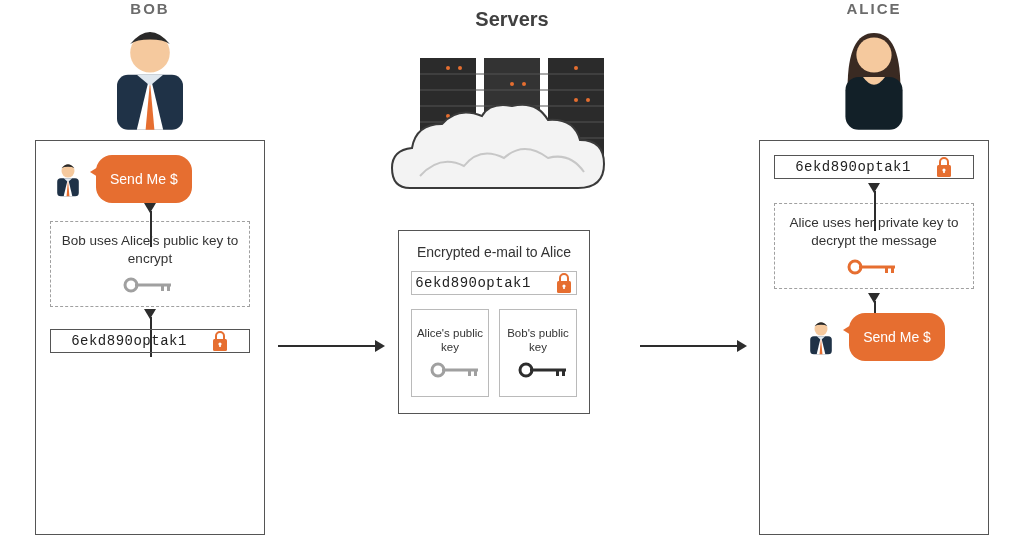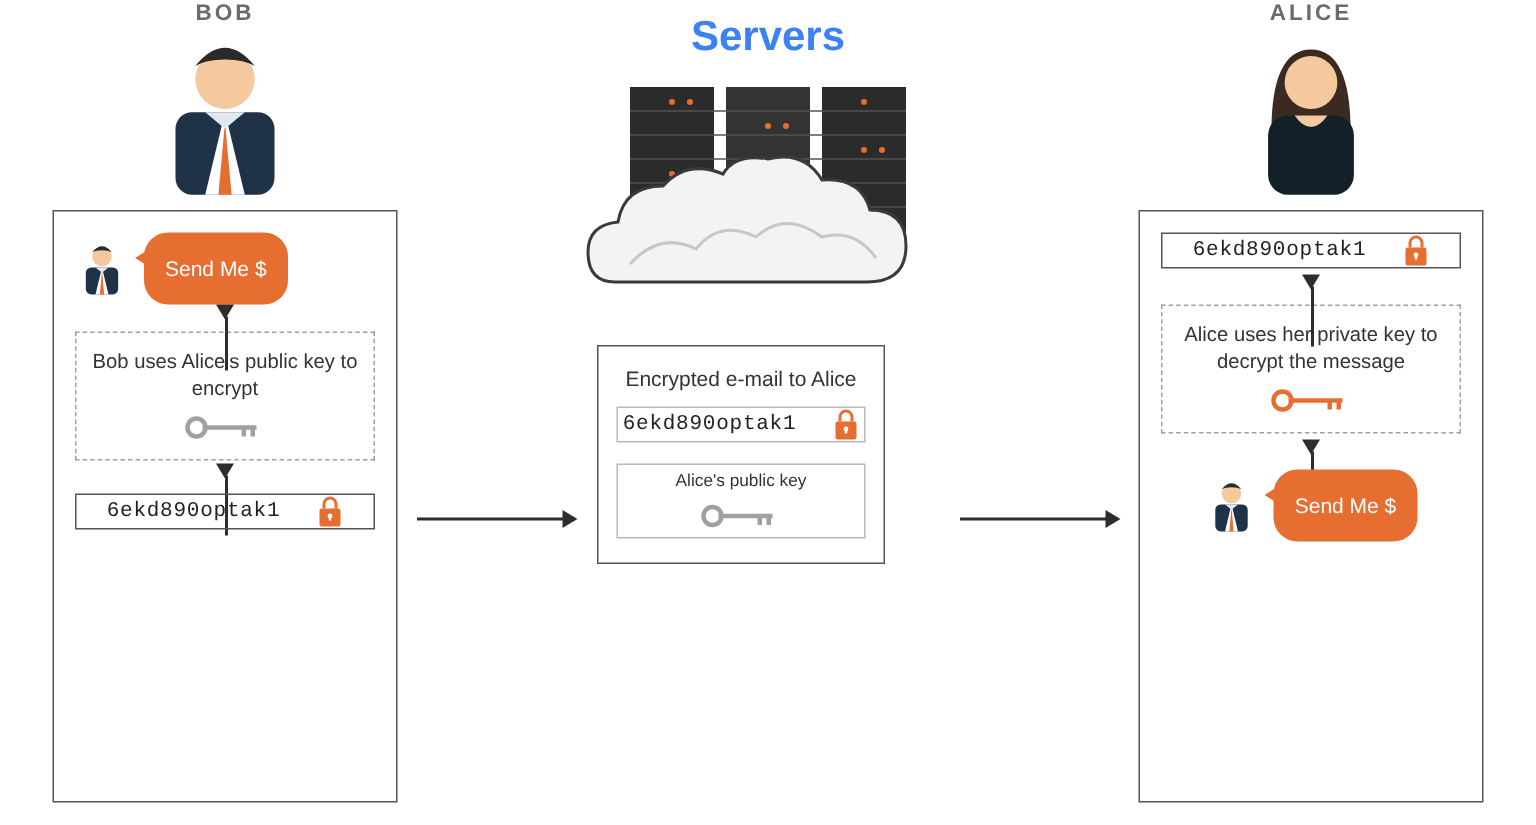--- a/index.html
+++ b/index.html
@@ -31,21 +31,21 @@
     width:200px;
     text-align:center;
     font-weight:700;
     letter-spacing:2px;
     color:#6b6b6b;
     font-size:15px;
   }
   #hdr-bob{left:50px}
   #hdr-servers{
     left:390px;width:244px;
-    font-size:28px;letter-spacing:0;color:#3b82f6;top:8px;font-weight:800;
+    font-size:20px;letter-spacing:0;color:#404040;top:8px;font-weight:800;
   }
   #hdr-alice{right:50px}
 
   
   .avatar{
     position:absolute;top:22px;width:110px;height:110px;
   }
   #avatar-bob{left:95px}
   #avatar-alice{right:95px}
   .avatar svg{width:100%;height:100%}
@@ -132,22 +132,22 @@
 
   .cipher-box.light{border-color:var(--box-border-light)}
 
   .lock-icon{width:18px;height:22px;flex:0 0 auto}
   .key-icon{width:54px;height:18px;flex:0 0 auto}
 
   
   .key-row{display:flex;gap:10px;width:100%}
   .key-cell{
     flex:1;border:1.5px solid var(--box-border-light);
-    display:flex;flex-direction:column;align-items:center;gap:6px;
-    padding:5px 4px;font-size:11.5px;text-align:center;line-height:1.2;
+    display:flex;flex-direction:column;align-items:flex-end;gap:6px;
+    padding:17px 4px;font-size:11.5px;text-align:center;line-height:1.2;
   }
 
   .row{display:flex;align-items:center;gap:10px;width:100%}
   .centered{justify-content:center}
 
   .caption{font-size:14px;text-align:center;line-height:1.3}
 </style>
 </head>
 <body>
 
@@ -285,20 +285,28 @@
 
   <div class="key-row">
     <div class="key-cell">
       <span>Alice's public key</span>
       <span class="key-icon" style="color:var(--grey)">
         <svg viewBox="0 0 54 18">
             <use href="#key"></use>
           </svg>
       </span>
     </div>
+    <div class="key-cell">
+      <span>Bob's public key</span>
+      <span class="key-icon" style="color:#2d2d2d">
+        <svg viewBox="0 0 54 18">
+            <use href="#key"></use>
+          </svg>
+      </span>
+    </div>
   </div>
 </div>
 
 <div id="panel-alice" class="panel">
 
   <div class="cipher-box">
     <span>6ekd890optak1</span>
     <span class="lock-icon" style="color:var(--orange)">
       <svg viewBox="0 0 18 22">
           <use href="#lock"></use>

